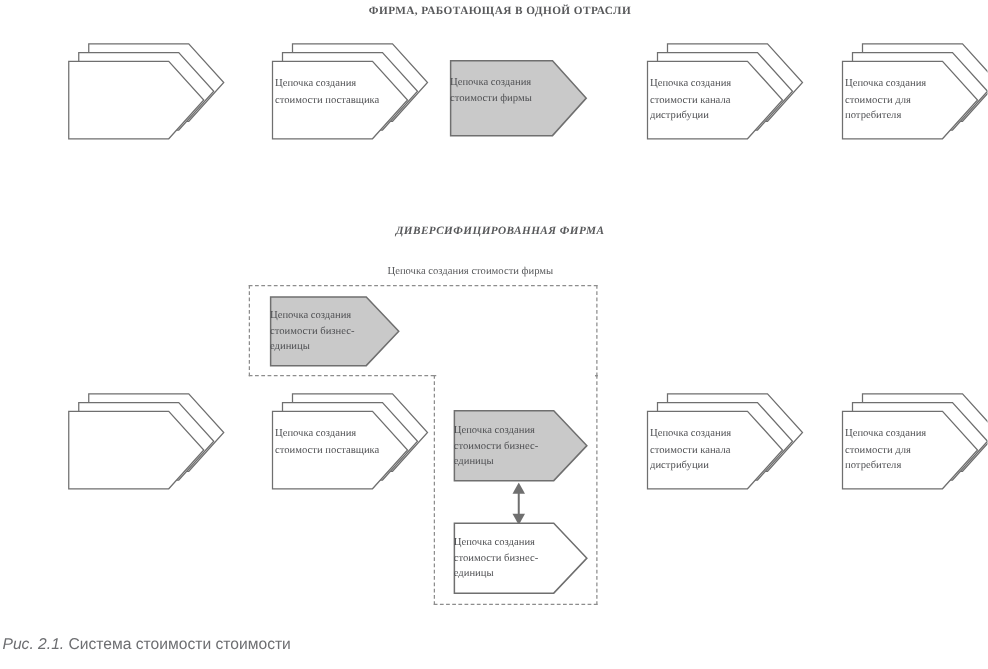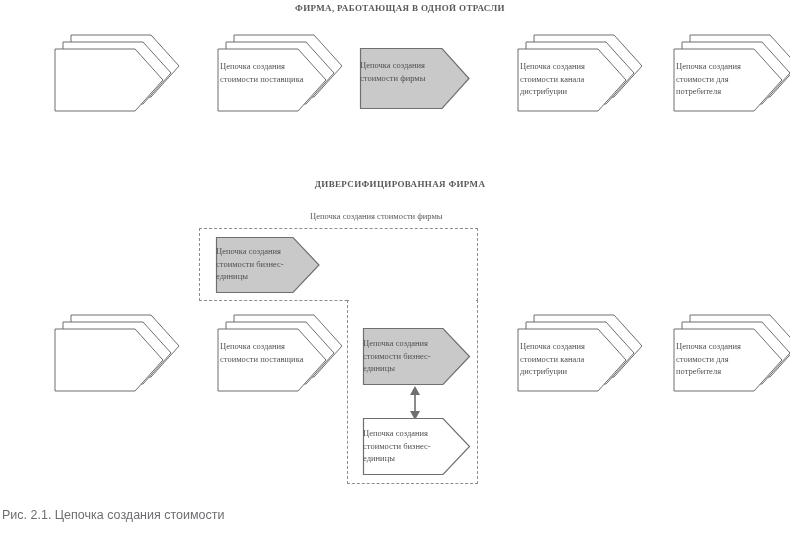--- a/index.html
+++ b/index.html
@@ -35,20 +35,21 @@
   }
   #title-top {
     left: 295px;
     top: 2px;
     width: 210px;
   }
   #title-bottom {
     left: 295px;
     top: 178px;
     width: 210px;
+    font-style: italic;
   }
 
   
   .chain {
     position: absolute;
   }
   .chain svg {
     display: block;
     overflow: visible;
   }
@@ -86,20 +87,21 @@
   #caption {
     position: absolute;
     left: 2px;
     top: 508px;
     font-family: "Liberation Sans", "DejaVu Sans", sans-serif;
     font-size: 12.5px;
     color: #6d6e71;
     white-space: nowrap;
   }
   #caption .cap-num {
+    font-style: italic;
   }
 </style>
 </head>
 <body>
 
 <div id="canvas">
 
   <div class="section-title" id="title-top">ФИРМА, РАБОТАЮЩАЯ В ОДНОЙ ОТРАСЛИ</div>
 
   <div class="section-title" id="title-bottom">ДИВЕРСИФИЦИРОВАННАЯ ФИРМА</div>
@@ -213,16 +215,16 @@
     <svg width="125" height="80" viewBox="0 0 125 80" aria-hidden="true">
       <polygon points="16,5 96,5 124,36 96,67 16,67" fill="#ffffff" stroke="#6f6f6f" stroke-width="1"></polygon>
       <polygon points="8,12 88,12 116,43 88,74 8,74" fill="#ffffff" stroke="#6f6f6f" stroke-width="1"></polygon>
       <polygon points="0,19 80,19 108,50 80,81 0,81" fill="#ffffff" stroke="#6f6f6f" stroke-width="1"></polygon>
     </svg>
     <div class="shape-label" style="left:2px; top:30px; width:86px;">Цепочка создания стоимости для потребителя</div>
   </div>
 
   <div id="caption">
     <span class="cap-num">Рис. 2.1.</span>
-    <span>Цепочка создания стоимости</span>
+    <span>Система стоимости стоимости</span>
   </div>
 
 </div>
 
 </body></html>

